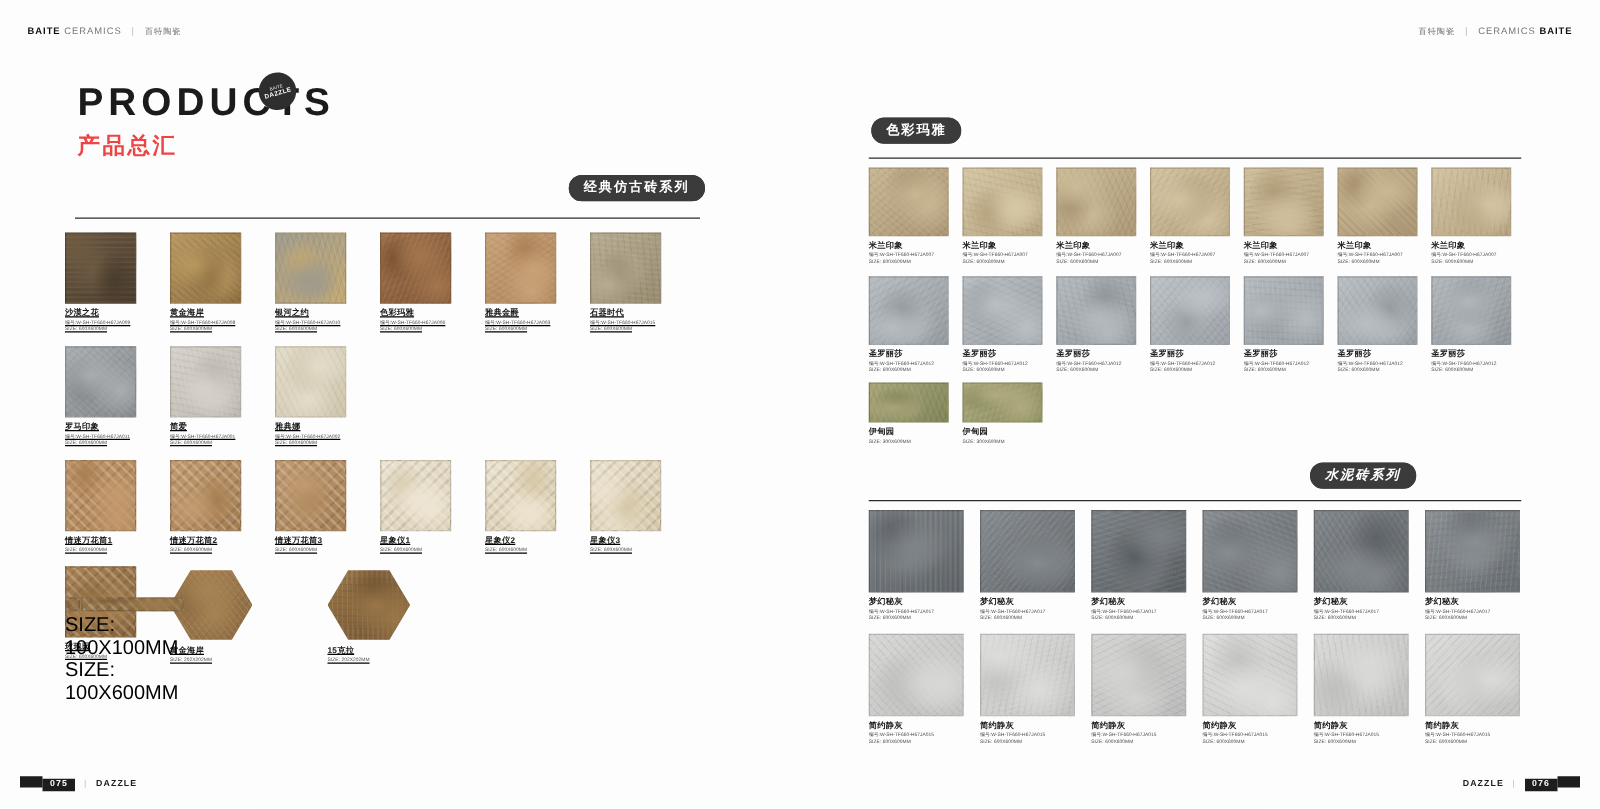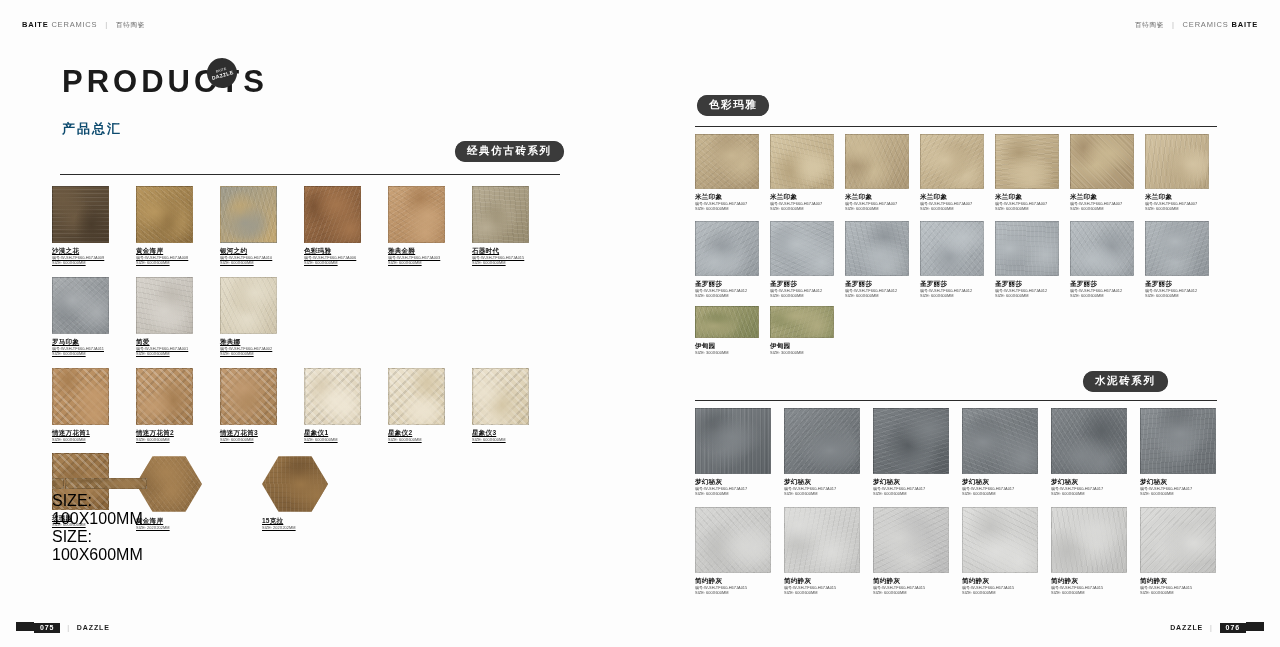--- a/index.html
+++ b/index.html
@@ -23,22 +23,22 @@
   .runhead .sep { color: #b9b9b9; margin: 0 5px; }
   .runhead .cn { font-size: 6.5px; color: #6e6e6e; }
 
   
   .masthead { position: absolute; left: 62px; top: 68px; }
   .mast-line {
     font-size: 31px; font-weight: bold; letter-spacing: 4.0px;
     line-height: 27px; color: #1b1b1b;
   }
   .mast-cn {
-    margin-top: 25px; font-size: 13px; font-weight: bold;
-    letter-spacing: 2px; color: #0c4a6e;
+    margin-top: 9px; font-size: 18px; font-weight: bold;
+    letter-spacing: 2px; color: #ef4444;
   }
   .seal {
     position: absolute; left: 145px; top: -10px;
     width: 30px; height: 30px; border-radius: 50%;
     background: #2e2e2e; color: #fff;
     font-size: 3.4px; line-height: 1.25; letter-spacing: .2px;
     display: flex; flex-direction: column; align-items: center; justify-content: center;
     transform: rotate(-16deg); text-align: center;
   }
   .seal i { font-style: normal; display: block; }
@@ -398,21 +398,21 @@
       </div>
       <div class="cell" style="width: 64px; margin-right: 11px; margin-bottom: 6px;">
         <div class="swatch" style="height: 32px; background-image: radial-gradient(70% 55% at 41% 30%, rgb(176, 171, 128) 0%, transparent 62%), radial-gradient(55% 70% at 18% 37%, rgb(134, 138, 92) 0%, transparent 58%), radial-gradient(circle at 74% 62%, rgb(176, 171, 128) 0%, transparent 45%), repeating-linear-gradient(107deg, rgba(255, 255, 255, 0.09) 0px, rgba(255, 255, 255, 0.09) 1px, transparent 1px, transparent 4px), repeating-linear-gradient(163deg, rgba(0, 0, 0, 0.06) 0px, rgba(0, 0, 0, 0.06) 1px, transparent 1px, transparent 5px), linear-gradient(140deg, rgb(176, 171, 128), rgb(134, 138, 92));"></div>
         <div class="cap">
           <div class="nm">伊甸园</div>
           <div class="mt">SIZE: 300X600MM</div>
         </div>
       </div>
     </div>
 
-  <div class="sec" style="left:1083px; top:370px;">
+  <div class="sec" style="left:1048px; top:370px;font-style:italic;">
     <span class="pill">水泥砖系列</span>
   </div>
   <div class="rule" style="position:absolute; left:695px; top:400px; width:522px;"></div>
 
   <div class="grid" id="grid-cement" style="left:695px; top:408px; width:525px;">
       <div class="cell" style="width: 76px; margin-right: 13px; margin-bottom: 10px;">
         <div class="swatch" style="height: 66px; background-image: radial-gradient(70% 55% at 48% 44%, rgb(127, 132, 136) 0%, transparent 62%), radial-gradient(55% 70% at 25% 28%, rgb(92, 97, 101) 0%, transparent 58%), radial-gradient(circle at 40% 55%, rgb(127, 132, 136) 0%, transparent 45%), repeating-linear-gradient(90deg, rgba(255, 255, 255, 0.09) 0px, rgba(255, 255, 255, 0.09) 1px, transparent 1px, transparent 4px), repeating-linear-gradient(90deg, rgba(0, 0, 0, 0.06) 0px, rgba(0, 0, 0, 0.06) 1px, transparent 1px, transparent 5px), linear-gradient(140deg, rgb(127, 132, 136), rgb(92, 97, 101));"></div>
         <div class="cap">
           <div class="nm">梦幻秘灰</div>
           <div class="mt">编号:W-SH-TF660-H67JA017</div>

